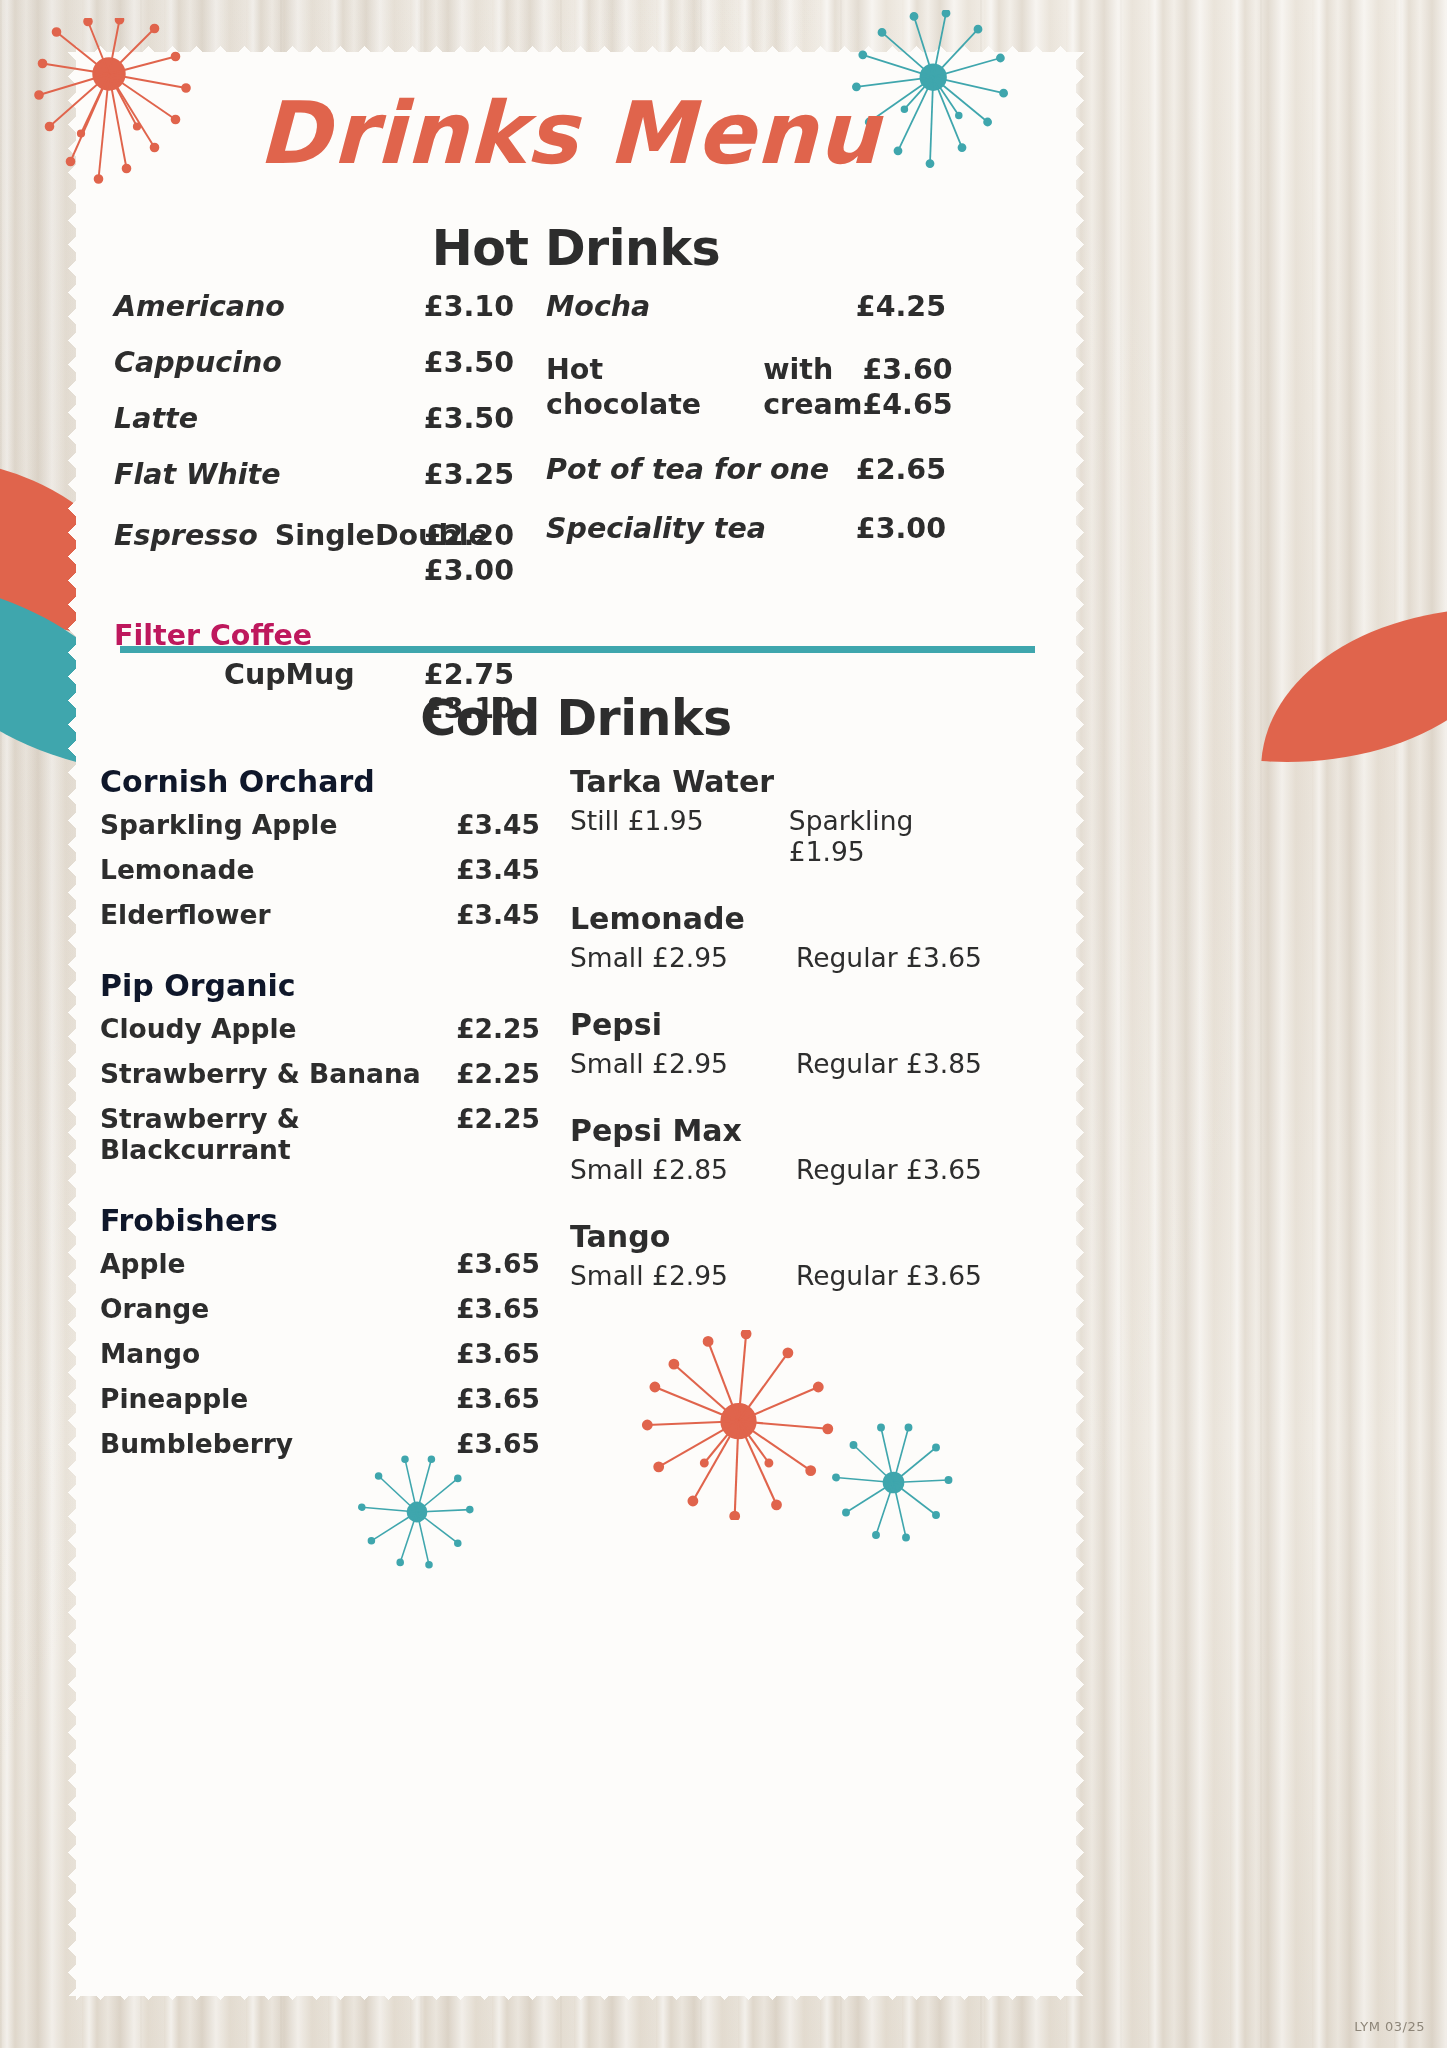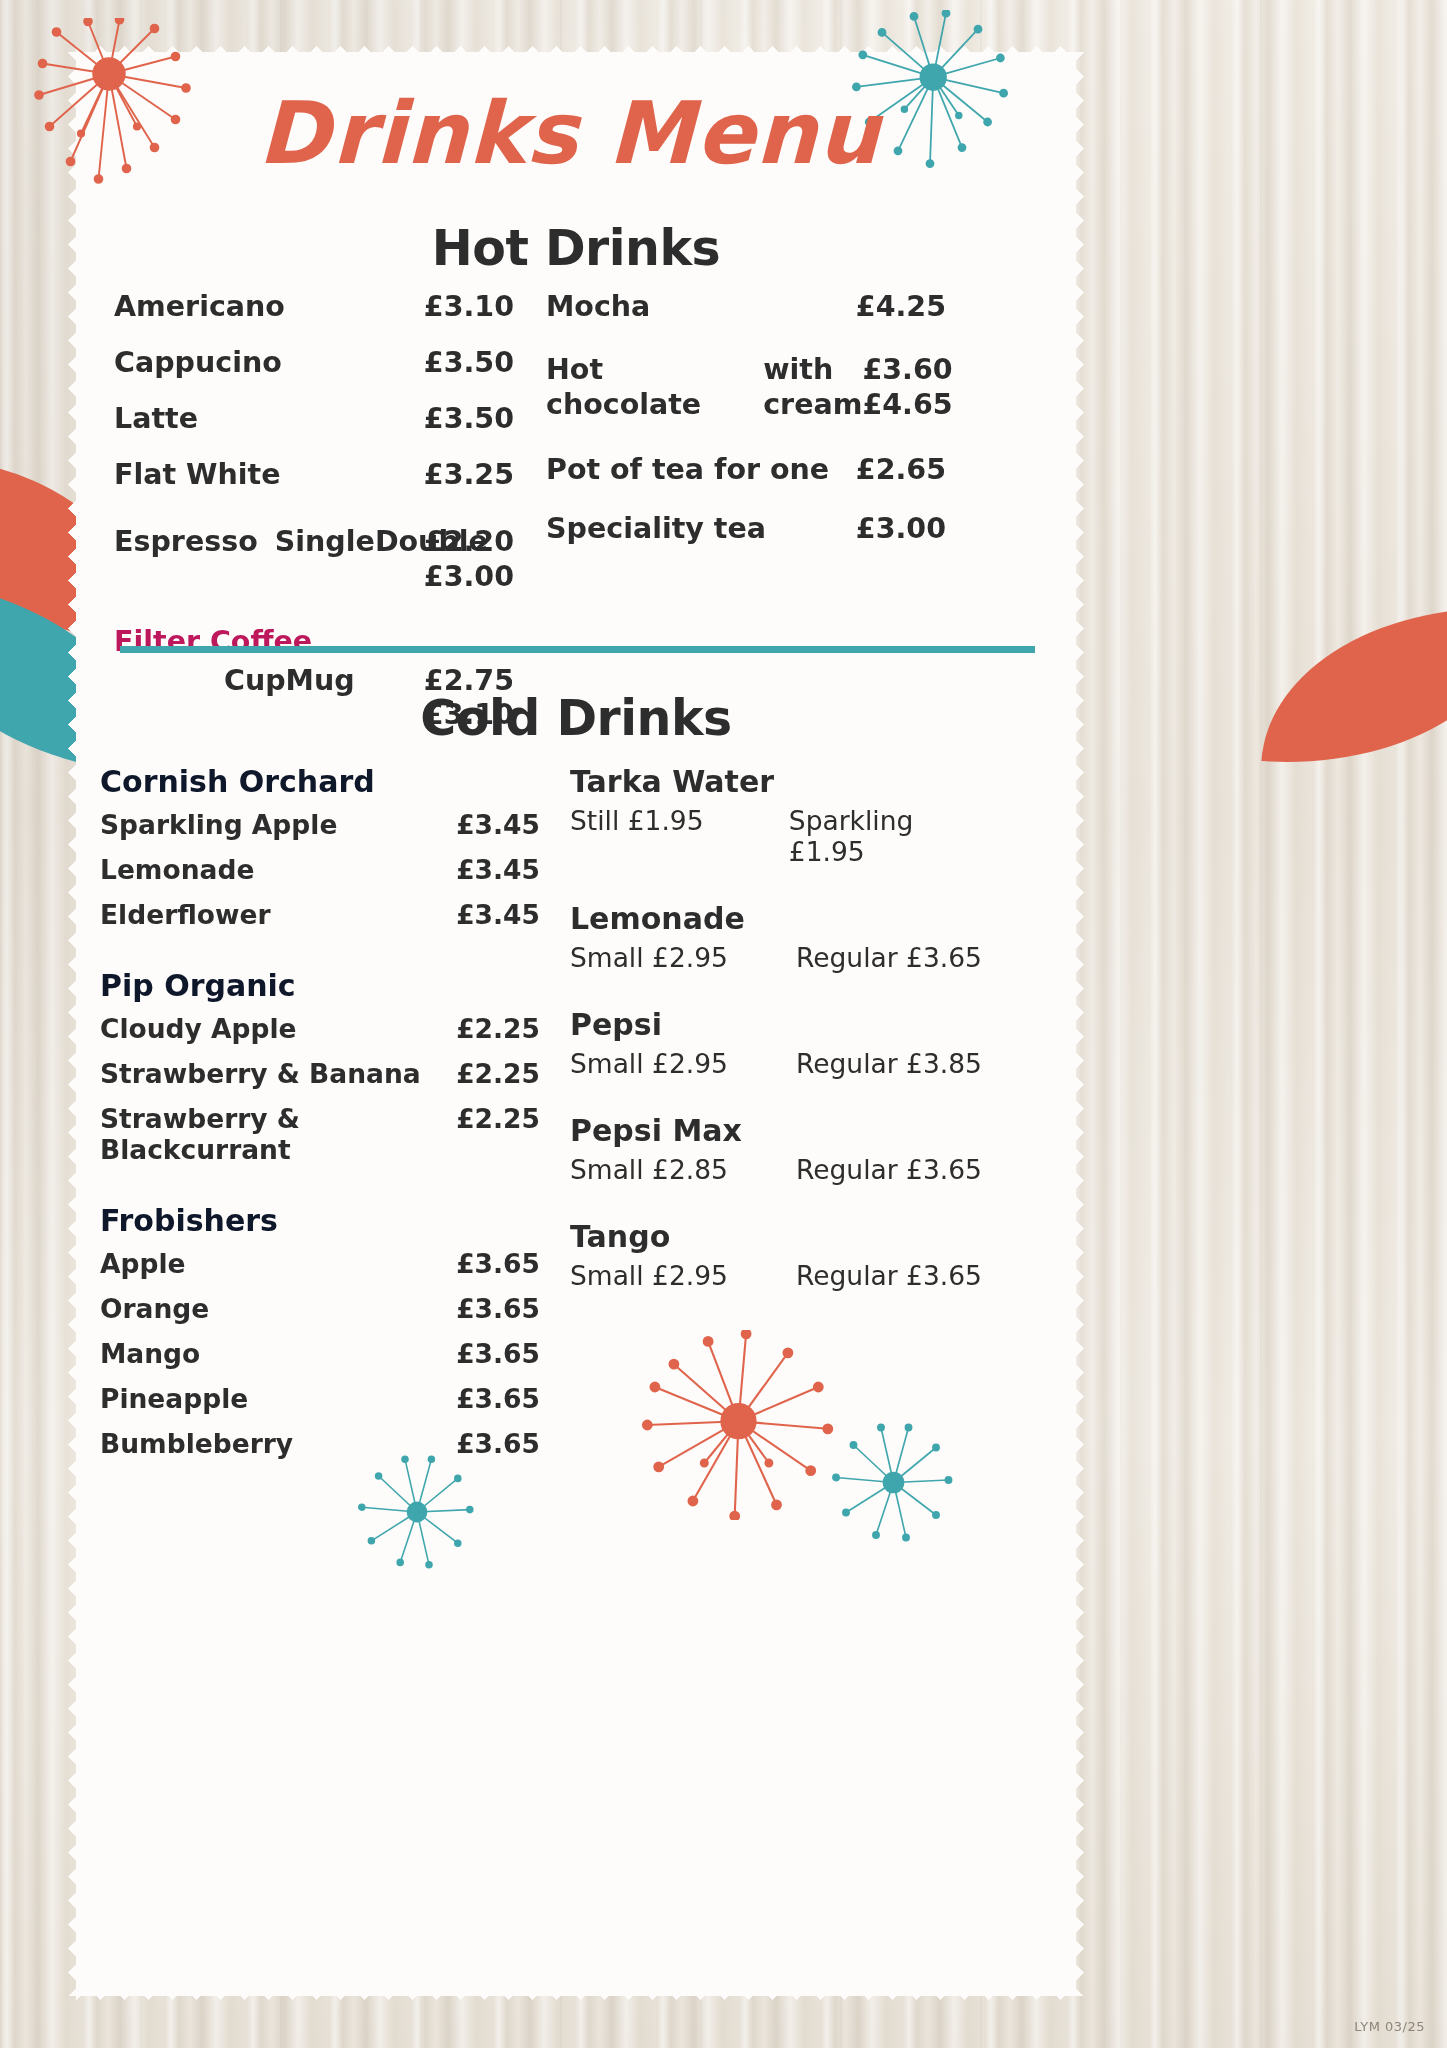--- a/index.html
+++ b/index.html
@@ -98,21 +98,21 @@
   #cold-heading{left:0;top:638px;}
 
   .col{position:absolute;}
   #hot-left{left:38px;top:238px;width:400px;}
   #hot-right{left:470px;top:238px;width:400px;}
   #cold-left{left:24px;top:712px;width:440px;}
   #cold-right{left:494px;top:712px;width:420px;}
 
   .row{display:flex;align-items:baseline;justify-content:space-between;}
   .hot .row{margin-bottom:23px;font-size:28.5px;font-weight:700;color:#2d2d2d;}
-  .hot .row .nm{white-space:nowrap;}
+  .hot .row .nm{white-space:nowrap;font-style:italic;}
   .hot .row .pr{white-space:nowrap;}
 
   .two-line .pricecol{display:flex;flex-direction:column;align-items:flex-start;line-height:1.22;}
   .two-line .namecol{display:flex;line-height:1.22;}
   .indent{padding-left:62px;}
 
   
   #divider{position:absolute;left:44px;top:594px;width:915px;height:7px;background:#3fa6ad;}
 
   
@@ -338,21 +338,21 @@
       <span class="nm">Latte</span>
       <span class="pr">£3.50</span>
     </div>
     <div class="row" style="margin-bottom:28px;">
       <span class="nm">Flat White</span>
       <span class="pr">£3.25</span>
     </div>
 
     <div class="row two-line" style="margin-bottom:30px;">
       <span class="nm">Espresso</span>
-      <span class="namecol" style="width:132px;margin-top:6px;">
+      <span class="namecol" style="width:132px;">
         <span>Single</span>
         <span>Double</span>
       </span>
       <span class="pricecol">
         <span>£2.20</span>
         <span>£3.00</span>
       </span>
     </div>
 
     <div>

